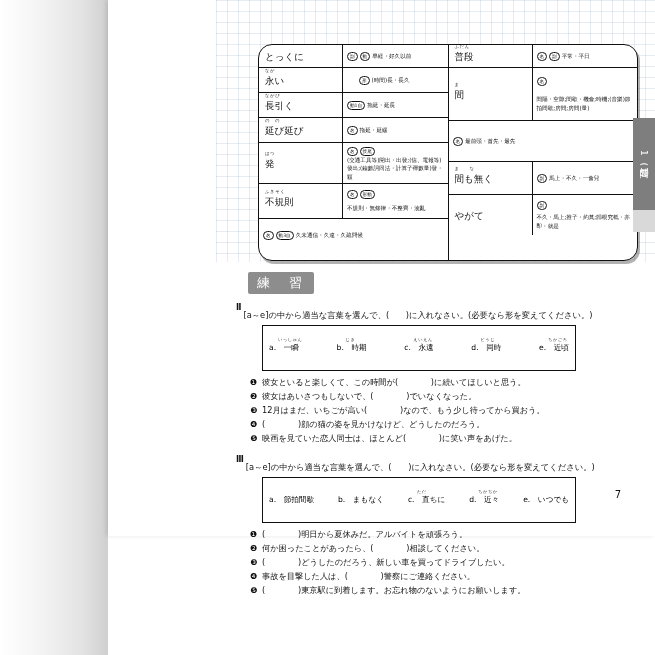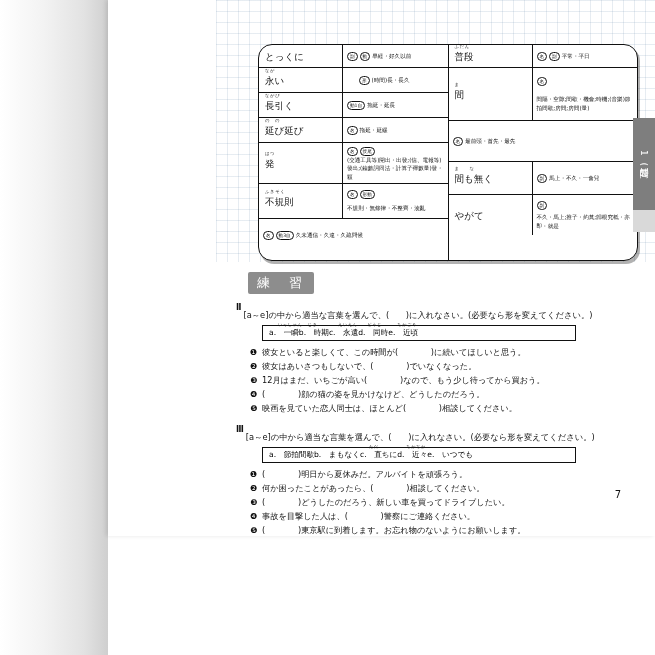--- a/index.html
+++ b/index.html
@@ -98,22 +98,22 @@
   .qhead{
     display:flex;align-items:flex-start;font-size:8.3px;line-height:1.45;color:#111;
   }
   .qnum{
     flex:0 0 auto;margin-right:3px;font-weight:bold;letter-spacing:-1px;
   }
   .qtext{flex:1;margin-top:8px;}
   .choicebox{
     margin:4px 0 4px 26px;width:300px;
     border:1px solid #111;
-    display:flex;justify-content:flex-start;
-    padding:2px 6px;font-size:7.6px;
+    display:flex;justify-content:space-between;
+    padding:17px 6px;font-size:7.6px;
     background:#fff;
   }
   .choice{position:relative;white-space:nowrap;}
   .choice .ruby{top:-6px;left:9px;font-size:4.2px;}
   .items{margin:3px 0 0 14px;}
   .item{
     display:flex;align-items:flex-start;
     font-size:8.2px;line-height:1.72;color:#111;
   }
   .inum{flex:0 0 12px;}
@@ -274,21 +274,21 @@
             <div class="item">
               <span class="inum">❸</span>
               <span class="itxt">12月はまだ、いちごが高い(　　　　)なので、もう少し待ってから買おう。</span>
             </div>
             <div class="item">
               <span class="inum">❹</span>
               <span class="itxt">(　　　　)顔の猫の姿を見かけなけど、どうしたのだろう。</span>
             </div>
             <div class="item">
               <span class="inum">❺</span>
-              <span class="itxt">映画を見ていた恋人同士は、ほとんど(　　　　)相談してください。</span>
+              <span class="itxt">映画を見ていた恋人同士は、ほとんど(　　　　)に笑い声をあげた。</span>
             </div>
           </div>
         </div>
         <div class="qblock">
           <div class="qhead">
             <span class="qnum">Ⅲ</span>
             <span class="qtext">[a～e]の中から適当な言葉を選んで、(　　)に入れなさい。(必要なら形を変えてください。)</span>
           </div>
           <div class="choicebox">
             <span class="choice">a.　節拍間歇</span>

